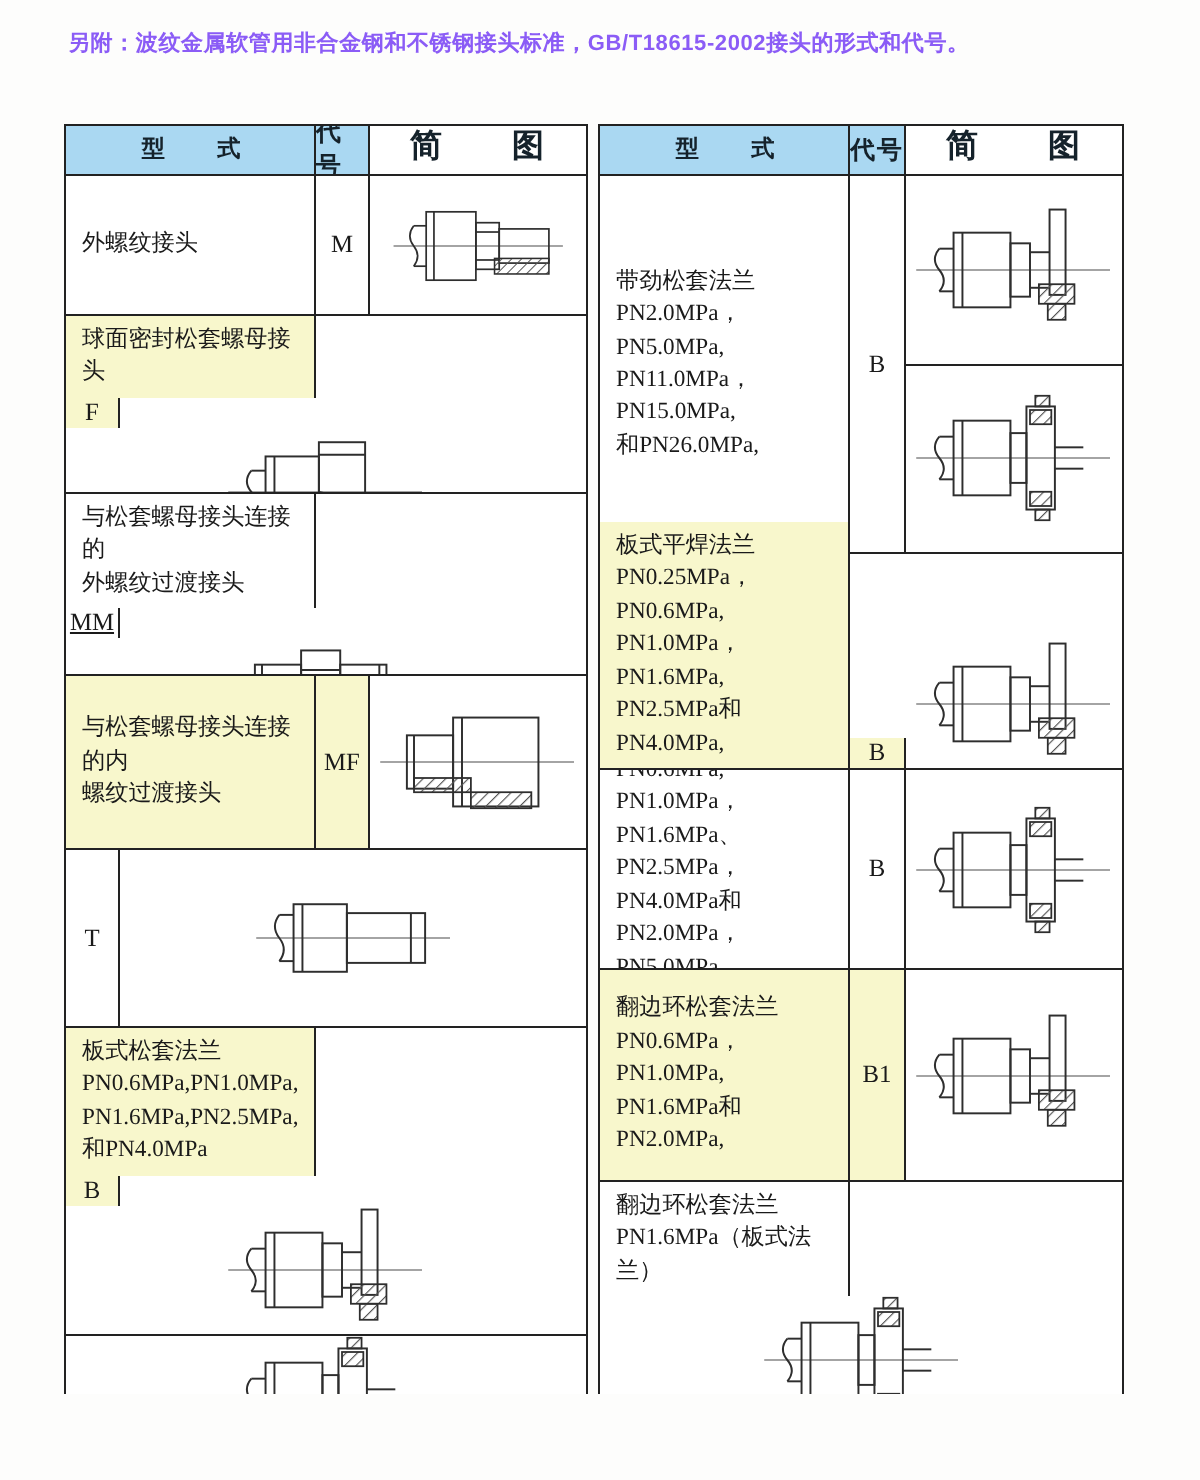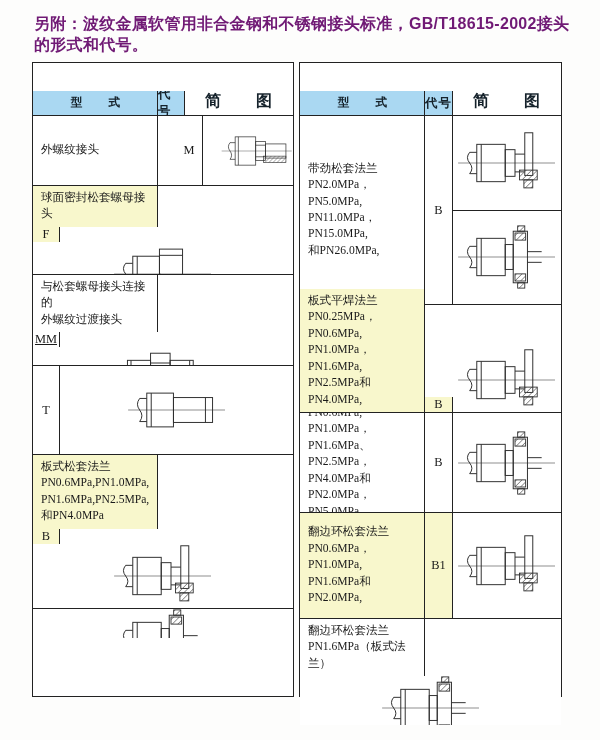--- a/index.html
+++ b/index.html
@@ -4,38 +4,37 @@
 <style>
   html,body{margin:0;padding:0;}
   body{
     width:600px;height:740px;position:relative;background:#fdfdfc;
     font-family:"Liberation Serif","DejaVu Serif",serif;color:#1a1a1a;
     overflow:hidden;
   }
   .title{
     position:absolute;left:34px;top:14px;width:545px;
     font-family:"Liberation Sans","DejaVu Sans",sans-serif;
-    font-weight:bold;font-size:16px;letter-spacing:0.3px;color:#701a75;
+    font-weight:bold;font-size:11px;letter-spacing:0.3px;color:#8b5cf6;
   }
   .tables{
     position:absolute;left:32px;top:62px;width:530px;height:635px;
     display:flex;
   }
   .half{
     border:1.7px solid #222;background:#fff;box-sizing:border-box;
     display:flex;flex-direction:column;
   }
   .half.left{width:262px;margin-right:5px;}
   .half.right{flex:1;}
   .hrow{display:flex;box-sizing:border-box;}
   .hdr{
     height:25px;flex:0 0 auto;
     background:var(--header-bg,#aad8f2);
     border-bottom:1.4px solid #222;
-    margin-top:28px;
   }
   .cell{
     box-sizing:border-box;border-right:1.2px solid #222;
     display:flex;align-items:center;overflow:hidden;
   }
   .cell:last-child{border-right:none;}
   .hcell{
     justify-content:center;font-weight:bold;font-size:16px;color:#15222b;
     letter-spacing:1px;
   }
@@ -58,21 +57,21 @@
 
 <div class="title">另附：波纹金属软管用非合金钢和不锈钢接头标准，GB/T18615-2002接头的形式和代号。</div>
 
 <div class="tables">
   <div class="half left">
     <div class="hrow hdr">
       <div class="cell hcell c-type">型　　式</div>
       <div class="cell hcell c-code">代号</div>
       <div class="cell hcell c-diag" style="flex-direction:row;justify-content:center;">简　　图</div>
     </div>
-  <div class="hrow row" style="height: 70px; gap: 18px;">
+  <div class="hrow row" style="height: 70px;">
         <div class="cell c-type">外螺纹接头</div>
         <div class="cell c-code" style="width: 27px;">M</div>
         <div class="cell c-diag">
           <div class="subdiag">
             <svg viewBox="0 0 112 72" width="87" height="56" xmlns="http://www.w3.org/2000/svg">
               <defs>
                 <pattern id="h" width="4.5" height="4.5" patternUnits="userSpaceOnUse" patternTransform="rotate(45)">
                   <line x1="0" y1="0" x2="0" y2="4.5" stroke="#555" stroke-width="1.3"></line>
                 </pattern>
               </defs>
@@ -132,20 +131,43 @@
               <line class="thin" x1="1" y1="36" x2="110" y2="36"></line>
               <rect class="ln" x="16" y="15" width="26" height="42"></rect>
               <line class="ln" x1="20" y1="15" x2="20" y2="57"></line>
               <rect class="ln" x="42" y="7" width="22" height="58"></rect>
               <line class="ln" x1="42" y1="18" x2="64" y2="18"></line>
               <line class="ln" x1="42" y1="54" x2="64" y2="54"></line>
               <rect class="ln" x="64" y="15" width="26" height="42"></rect>
               <line class="ln" x1="86" y1="15" x2="86" y2="57"></line>
               <rect class="hz" x="16" y="49" width="48" height="8"></rect>
               <rect class="hz" x="52" y="57" width="20" height="9"></rect>
+            </svg>
+          </div>
+        </div>
+      </div>
+      <div class="hrow row" style="height: 87px;">
+        <div class="cell c-type hl">与松套螺母接头连接的内
+螺纹过渡接头</div>
+        <div class="cell c-code hl" style="width: 27px;">MF</div>
+        <div class="cell c-diag">
+          <div class="subdiag">
+            <svg viewBox="0 0 112 72" width="100" height="64" xmlns="http://www.w3.org/2000/svg">
+              <defs>
+                <pattern id="h" width="4.5" height="4.5" patternUnits="userSpaceOnUse" patternTransform="rotate(45)">
+                  <line x1="0" y1="0" x2="0" y2="4.5" stroke="#555" stroke-width="1.3"></line>
+                </pattern>
+              </defs>
+              <line class="thin" x1="1" y1="36" x2="110" y2="36"></line>
+              <rect class="ln" x="16" y="21" width="26" height="30"></rect>
+              <line class="ln" x1="20" y1="21" x2="20" y2="51"></line>
+              <rect class="ln" x="42" y="11" width="48" height="50"></rect>
+              <line class="ln" x1="47" y1="11" x2="47" y2="61"></line>
+              <rect class="hz" x="20" y="45" width="32" height="8"></rect>
+              <rect class="hz" x="52" y="53" width="34" height="9"></rect>
             </svg>
           </div>
         </div>
       </div>
       <div class="hrow row" style="height: 89px;">
         <div class="cell c-code" style="width: 27px;">T</div>
         <div class="cell c-diag">
           <div class="subdiag">
             <svg viewBox="0 0 112 72" width="100" height="64" xmlns="http://www.w3.org/2000/svg">
               <defs>

